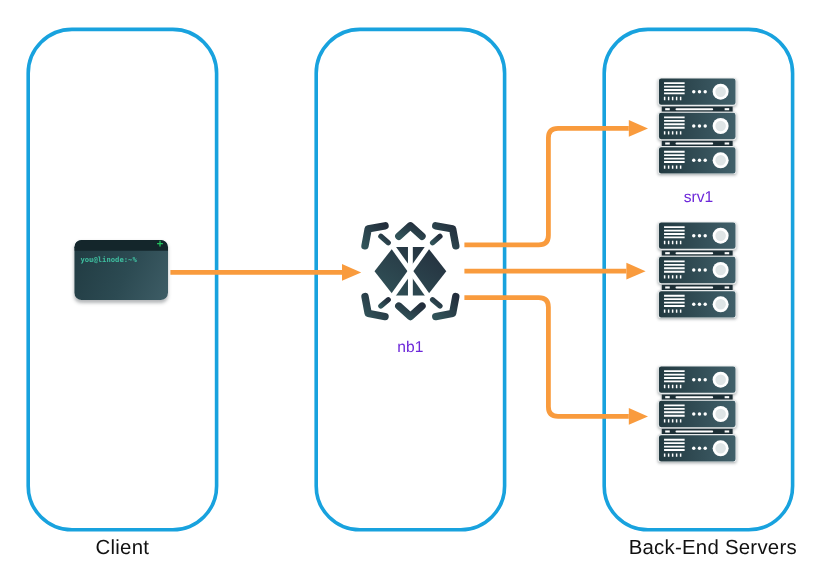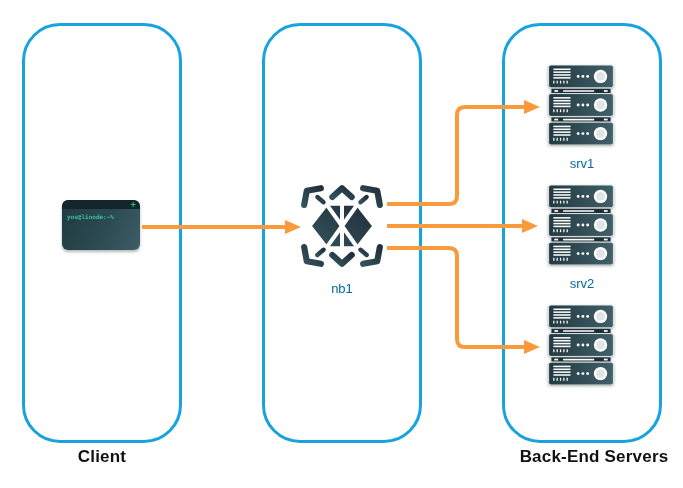--- a/index.html
+++ b/index.html
@@ -1,22 +1,22 @@
 <!DOCTYPE html>
 <html style="--box-border: #18A2DE; --arrow: #F99B3D; --icon-teal-light: #315359; --icon-navy-dark: #232E3C; --terminal-text-green: #3FBFA0; --terminal-plus-green: #23C35E; --label-text: #111111;"><head>
 <meta charset="utf-8">
 <style>
   html,body{margin:0;padding:0;background:#fff;}
   .canvas{position:relative;width:683px;height:488px;background:#fff;overflow:hidden;
           font-family:"Liberation Sans",sans-serif;}
   .group-box{position:absolute;top:23px;width:160px;height:420px;box-sizing:border-box;
              border:3px solid var(--box-border,#18A2DE);border-radius:38px;background:transparent;}
   .group-label{position:absolute;top:447px;width:160px;text-align:center;
-               font-size:17px;font-weight:bold;color:#111;letter-spacing:.2px;}
-  .node-label{position:absolute;width:160px;text-align:center;font-size:13px;color:#0369a1;}
+               font-size:17px;font-weight:normal;color:#111;letter-spacing:.2px;}
+  .node-label{position:absolute;width:160px;text-align:center;font-size:13px;color:#6d28d9;}
 
   
   .terminal{position:absolute;left:62px;top:200px;width:78px;height:50px;border-radius:6px;
             background:linear-gradient(115deg,#203a41 0%,#2c4a52 55%,#3e5d66 100%);
             box-shadow:0 2px 3px rgba(40,50,55,.35);overflow:hidden;}
   .terminal-bar{position:relative;height:9px;background:#14262b;border-radius:6px 6px 0 0;}
   .terminal-plus{position:absolute;right:4px;top:0px;color:#23c35e;font-size:9px;line-height:9px;
                  font-weight:bold;font-family:"DejaVu Sans Mono",monospace;}
   .terminal-prompt{margin:4px 0 0 5px;font-family:"DejaVu Sans Mono",monospace;
                    font-size:6px;letter-spacing:0;color:#3fbfa0;font-weight:bold;white-space:nowrap;}
@@ -134,18 +134,17 @@
     <use href="#stack"></use>
   </svg>
   <svg class="srv srv2" viewBox="0 0 68 84">
       <use href="#stack"></use>
     </svg>
   <svg class="srv srv3" viewBox="0 0 68 84">
       <use href="#stack"></use>
     </svg>
 
   <div class="node-label" style="left:502px;top:156px">srv1</div>
-  <div class="node-label" style="left:502px;top:276px">srv2</div>
 
   <div class="group-label" style="left:22px">Client</div>
   <div class="group-label" style="left:514px">Back-End Servers</div>
 
 </div>
 
 </body></html>

